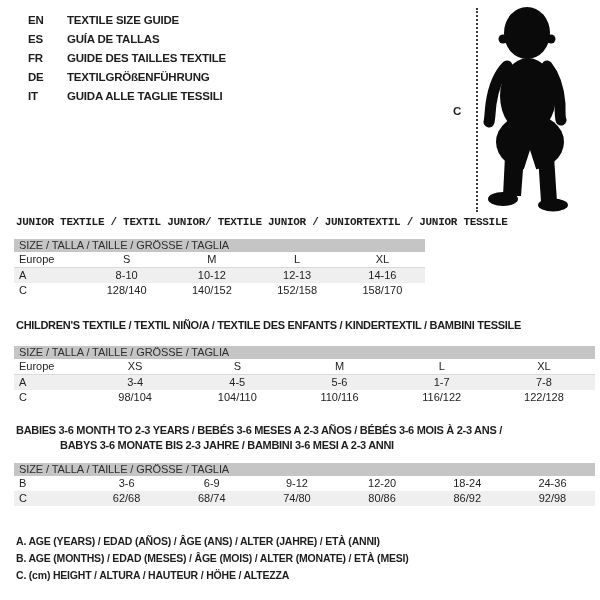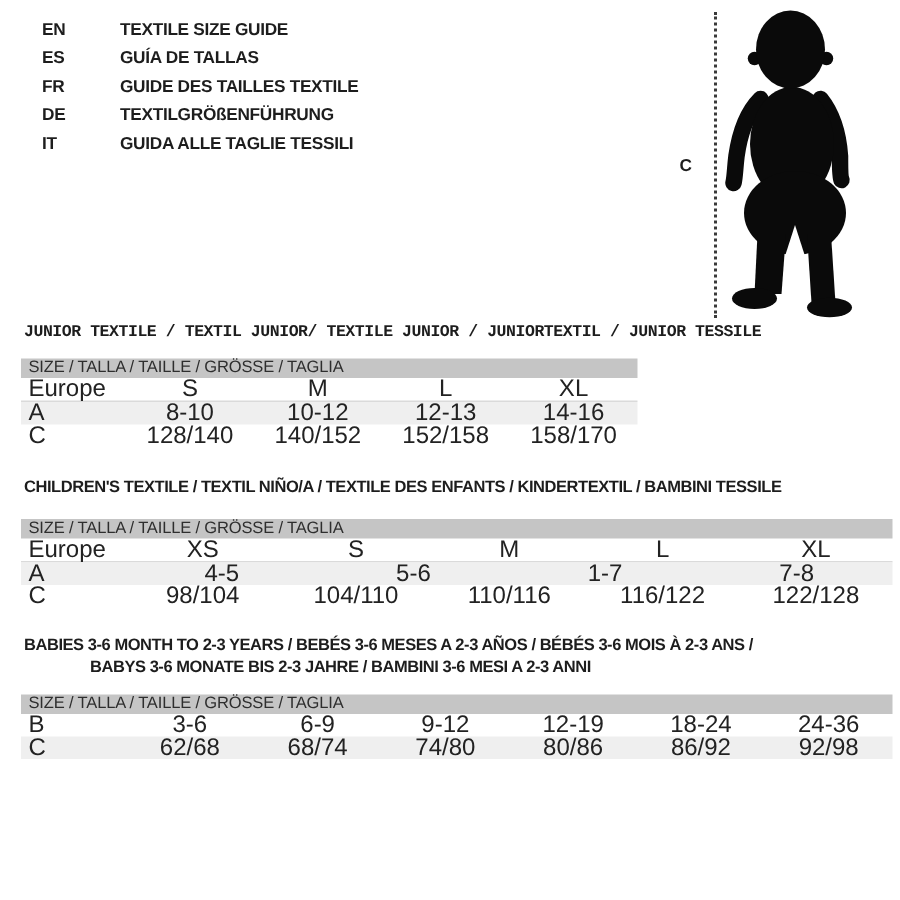--- a/index.html
+++ b/index.html
@@ -4,21 +4,21 @@
 <style>
   html,body { margin:0; padding:0; background:#fff; }
   .page {
     position:relative; width:600px; height:600px; background:#fff;
     font-family:"Liberation Sans","DejaVu Sans",sans-serif;
     color:var(--text-dark,#1d1d1d); overflow:hidden;
   }
 
   
   .lang-header { position:absolute; left:28px; top:11px; }
-  .lang-row { display:flex; height:19px; line-height:19px;gap:13px; }
+  .lang-row { display:flex; height:19px; line-height:19px; }
   .lang-code, .lang-title { font-weight:700; font-size:11.5px; letter-spacing:-0.2px; white-space:nowrap; }
   .lang-code { width:39px; }
 
   
   .figure { position:absolute; left:450px; top:6px; width:148px; height:208px; }
   .dotline { position:absolute; left:26px; top:2px; height:204px; width:0; border-left:2px dotted var(--dotted-line,#3a3a3a); }
   .fig-label { position:absolute; left:3px; top:99px; font-weight:700; font-size:11.5px; }
   .baby-svg { position:absolute; left:33px; top:0; }
 
   
@@ -30,21 +30,21 @@
 
   
   .tbl { position:absolute; left:14px; }
   .tbl-1 { top:239px; width:411px; }
   .tbl-2 { top:346px; width:581px; }
   .tbl-3 { top:463px; width:581px; }
   .band {
     height:13px; line-height:13px; background:var(--band-gray,#c5c5c5);
     font-size:11px; padding-left:5px; color:#2e2e2e; letter-spacing:-0.1px;
   }
-  .trow { display:flex; height:15px; line-height:15px; font-size:16px; color:#222; }
+  .trow { display:flex; height:15px; line-height:15px; font-size:11px; color:#222; }
   .trow.alt { background:var(--row-alt-gray,#efefef); }
   .trow.euro { border-bottom:1px solid #dadada; height:16px; box-sizing:border-box; }
   .lbl { width:70px; padding-left:5px; box-sizing:border-box; white-space:nowrap; }
   .cell { flex:1; text-align:center; white-space:nowrap; }
 
   
   .footnotes { position:absolute; left:16px; top:533px; }
   .footnote { height:17px; line-height:17px; font-weight:700; font-size:10.5px; letter-spacing:-0.2px; white-space:nowrap; }
 </style>
 </head>
@@ -135,20 +135,21 @@
     <div class="trow euro">
       <span class="lbl">Europe</span>
       <span class="cell">XS</span>
       <span class="cell">S</span>
       <span class="cell">M</span>
       <span class="cell">L</span>
       <span class="cell">XL</span>
     </div>
     <div class="trow alt">
       <span class="lbl">A</span>
+      <span class="cell">3-4</span>
       <span class="cell">4-5</span>
       <span class="cell">5-6</span>
       <span class="cell">1-7</span>
       <span class="cell">7-8</span>
     </div>
     <div class="trow">
       <span class="lbl">C</span>
       <span class="cell">98/104</span>
       <span class="cell">104/110</span>
       <span class="cell">110/116</span>
@@ -159,29 +160,34 @@
 
   <div class="tbl-title title-3a">BABIES 3-6 MONTH TO 2-3 YEARS / BEBÉS 3-6 MESES A 2-3 AÑOS / BÉBÉS 3-6 MOIS À 2-3 ANS /</div>
   <div class="tbl-title title-3b">BABYS 3-6 MONATE BIS 2-3 JAHRE / BAMBINI 3-6 MESI A 2-3 ANNI</div>
   <div class="tbl tbl-3">
     <div class="band">SIZE / TALLA / TAILLE / GRÖSSE / TAGLIA</div>
     <div class="trow">
       <span class="lbl">B</span>
       <span class="cell">3-6</span>
       <span class="cell">6-9</span>
       <span class="cell">9-12</span>
-      <span class="cell">12-19</span>
+      <span class="cell">12-20</span>
       <span class="cell">18-24</span>
       <span class="cell">24-36</span>
     </div>
     <div class="trow alt">
       <span class="lbl">C</span>
       <span class="cell">62/68</span>
       <span class="cell">68/74</span>
       <span class="cell">74/80</span>
       <span class="cell">80/86</span>
       <span class="cell">86/92</span>
       <span class="cell">92/98</span>
     </div>
   </div>
 
+  <div class="footnotes">
+    <div class="footnote">A. AGE (YEARS) / EDAD (AÑOS) / ÂGE (ANS) / ALTER (JAHRE) / ETÀ (ANNI)</div>
+    <div class="footnote">B. AGE (MONTHS) / EDAD (MESES) / ÂGE (MOIS) / ALTER (MONATE) / ETÀ (MESI)</div>
+    <div class="footnote">C. (cm) HEIGHT / ALTURA / HAUTEUR / HÖHE / ALTEZZA</div>
+  </div>
 
 </div>
 
 </body></html>

